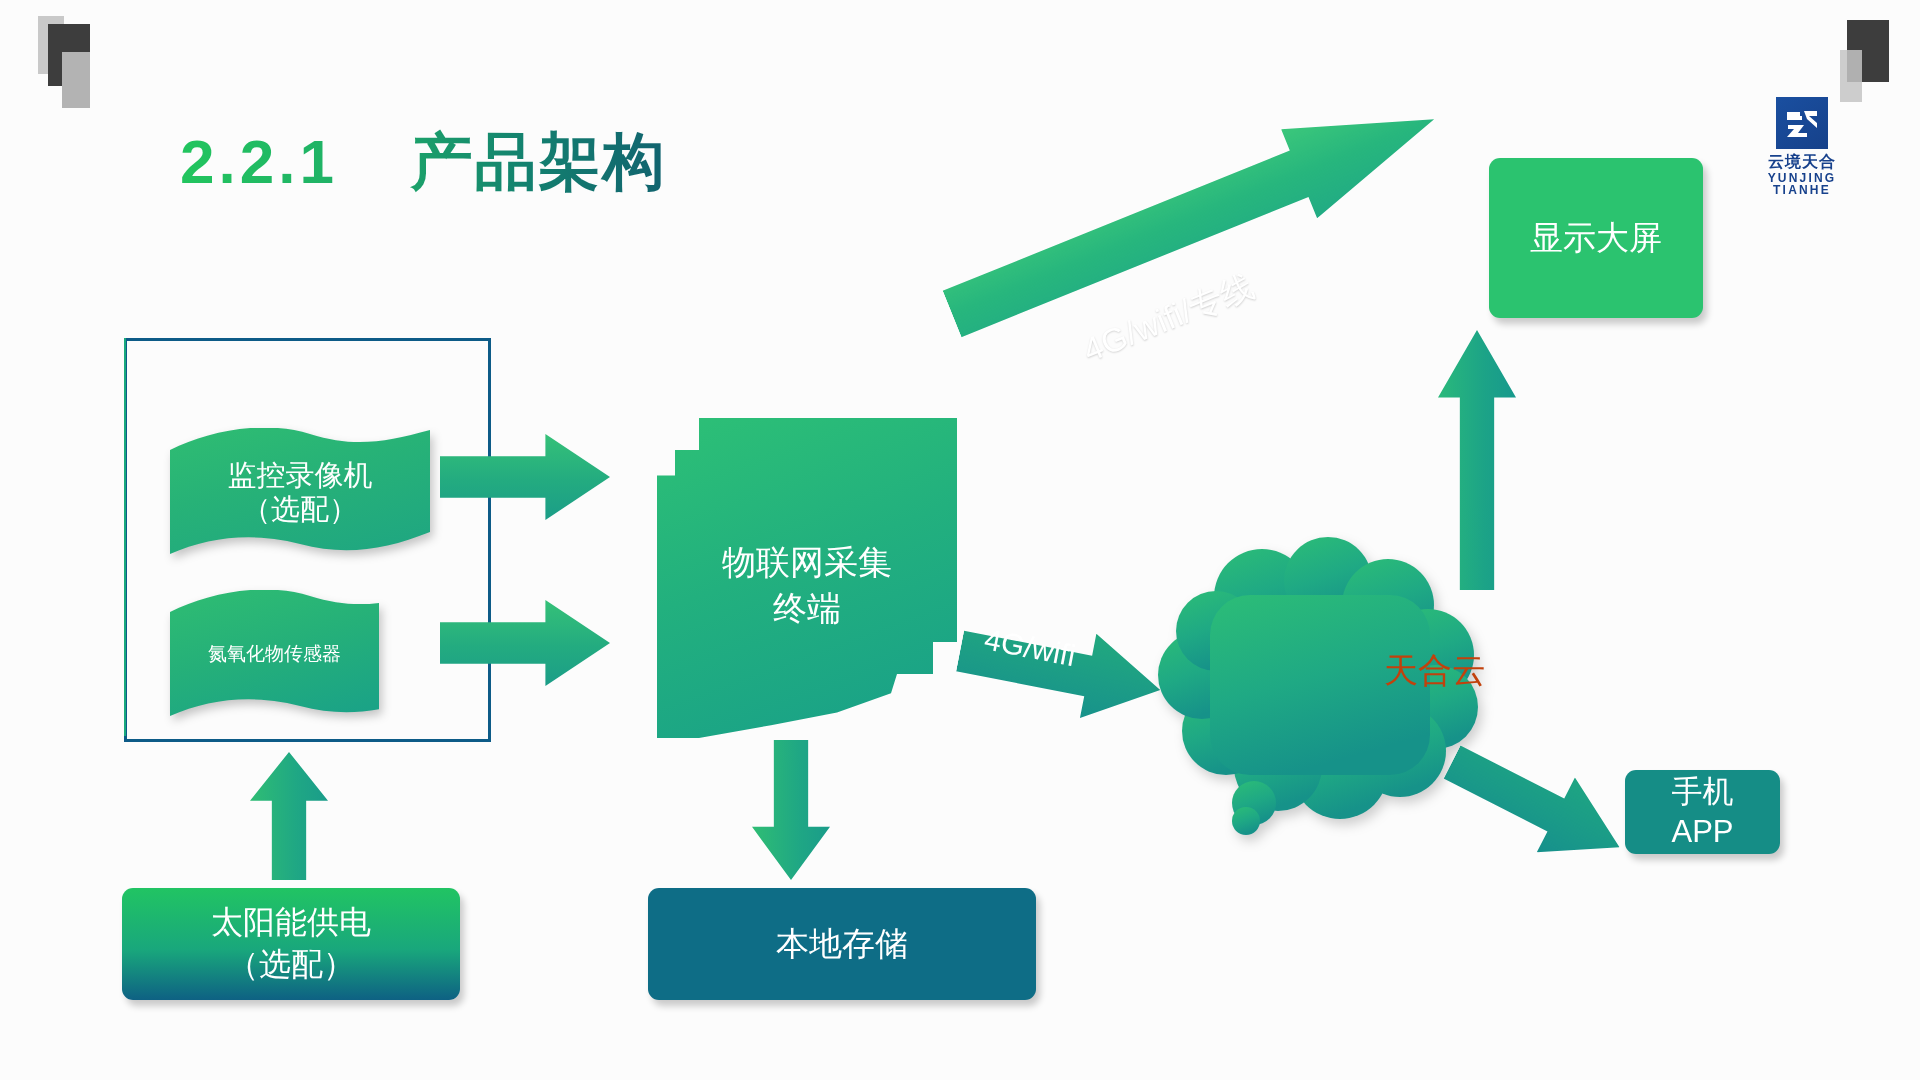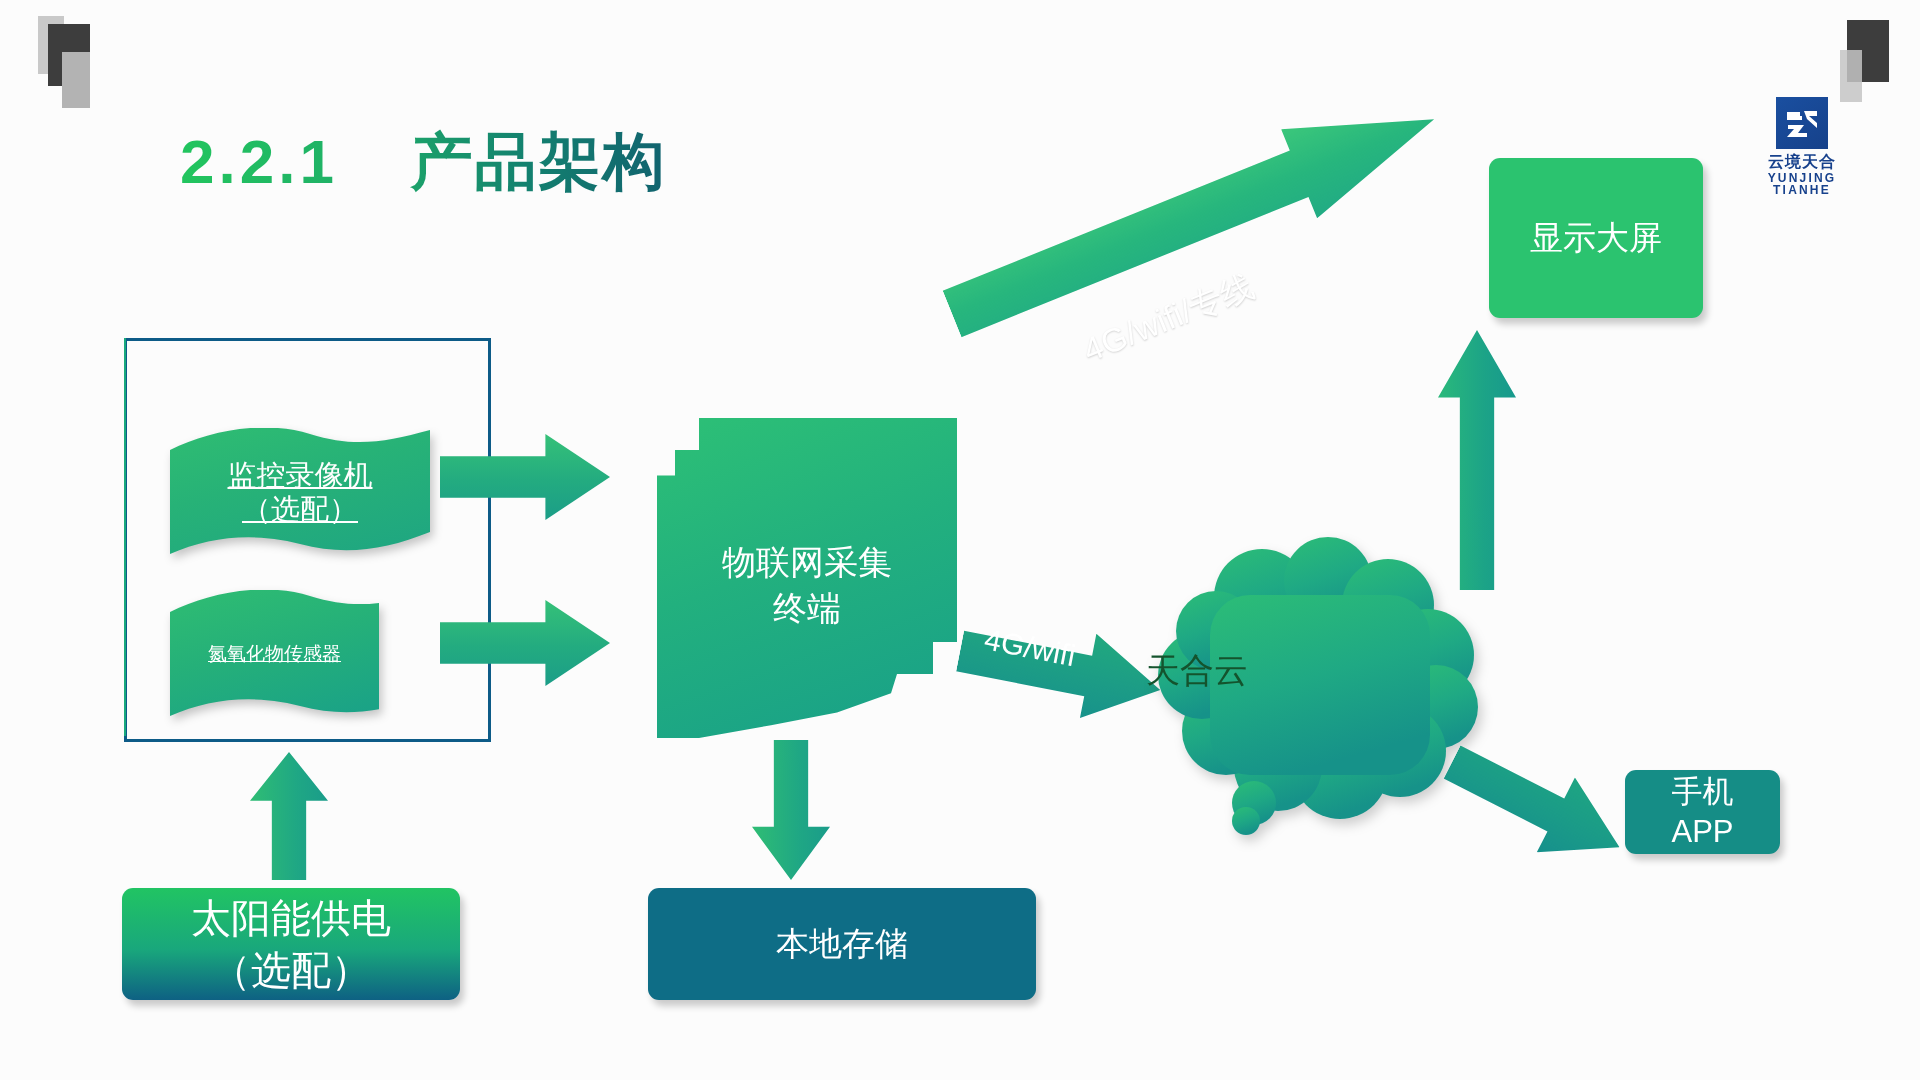--- a/index.html
+++ b/index.html
@@ -63,21 +63,20 @@
     content:""; position:absolute; left:-3px; top:-3px; width:2px; height:100%;
     background:#19a97d;
   }
 
   
   .ribbon {
     position: absolute;
     display: flex; align-items: center; justify-content: center;
     color: #ffffff; text-align: center; line-height: 1.18;
     filter: drop-shadow(3px 5px 5px rgba(0,0,0,.22));
-    text-decoration: underline;
   }
   .ribbon .rbg {
     position: absolute; inset: 0;
     background: linear-gradient(165deg, #2fbd72 0%, #27b277 40%, #1ea582 100%);
     -webkit-clip-path: path("M0,22 C40,2 95,-8 140,6 C185,20 215,14 260,2 L260,104 C215,122 175,128 130,116 C85,104 40,108 0,126 Z");
     clip-path: path("M0,22 C40,2 95,-8 140,6 C185,20 215,14 260,2 L260,104 C215,122 175,128 130,116 C85,104 40,108 0,126 Z");
   }
   .ribbon .rtxt { position: relative; z-index: 2; }
 
   #ribbon-dvr   { left: 170px; top: 428px; width: 260px; height: 128px; font-size: 29px; }
@@ -175,43 +174,43 @@
       14% 0, 100% 0, 100% 70%, 92% 70%, 92% 80%, 80% 80%, 78% 86%,
       60% 92%, 38% 96%, 14% 100%, 0 100%, 0 18%, 6% 18%, 6% 10%, 14% 10%);
     filter: drop-shadow(4px 6px 6px rgba(0,0,0,.18));
     margin-left: 9px;
   }
   #node-iot .txt { position: relative; z-index: 2; transform: translateY(8px); }
 
   
   #node-cloud {
     position: absolute; left: 1150px; top: 535px; width: 340px; height: 300px;
-    display: flex; align-items: center; justify-content: flex-start;
-    color: #14532d; font-size: 34px;
+    display: flex; align-items: center; justify-content: flex-end;
+    color: #c2410c; font-size: 34px;
     filter: drop-shadow(4px 6px 6px rgba(0,0,0,.18));
   }
   #node-cloud svg { position: absolute; inset: 0; width: 100%; height: 100%; }
   #node-cloud .txt { position: relative; z-index: 2; transform: translate(-4px,-14px); }
 
   
   .node-rect {
     position: absolute;
     display: flex; align-items: center; justify-content: center;
     color: #ffffff; text-align: center; line-height: 1.3;
     box-shadow: 4px 6px 7px rgba(0,0,0,.2);
     border-radius: 11px;
   }
   #node-display {
     left: 1489px; top: 158px; width: 214px; height: 160px;
     background: #2bc36f; font-size: 33px;
   }
   #node-solar {
     left: 122px; top: 888px; width: 338px; height: 112px;
     background: linear-gradient(180deg, #21c463 0%, #19a77c 55%, #0e6183 100%);
-    font-size: 40px;
+    font-size: 32px;
   }
   #node-storage {
     left: 648px; top: 888px; width: 388px; height: 112px;
     background: #0e6d86; font-size: 33px;
   }
   #node-app {
     left: 1625px; top: 770px; width: 155px; height: 84px;
     background: #158d86; font-size: 31px;
   }
 </style>

